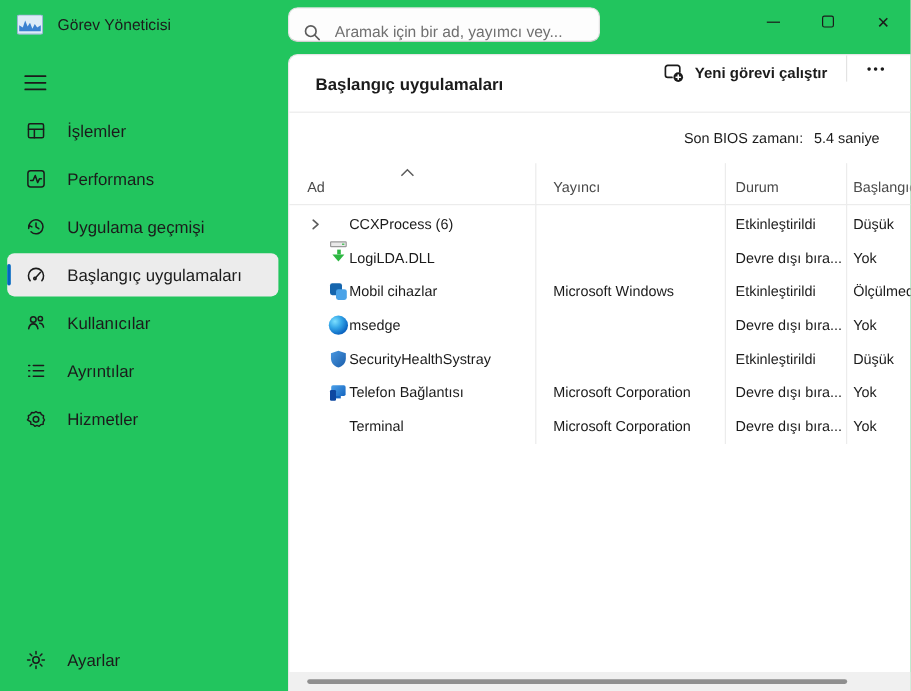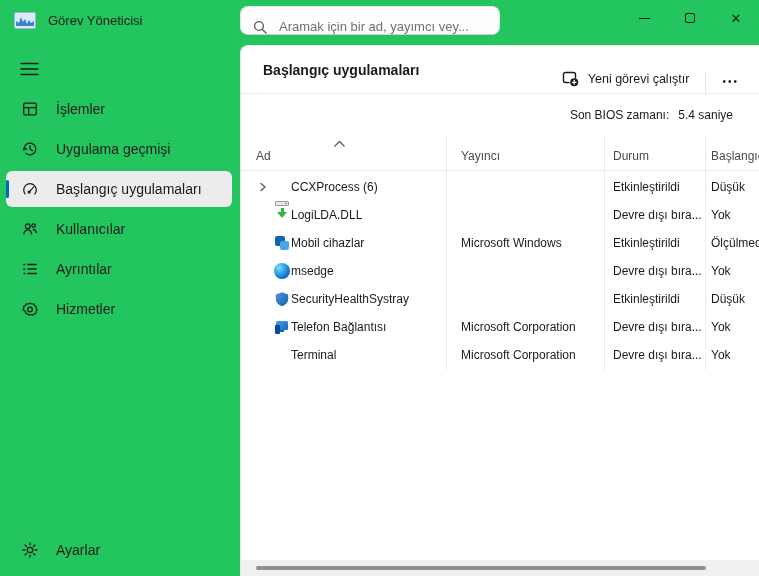--- a/index.html
+++ b/index.html
@@ -50,21 +50,21 @@
   svg.line-icon { stroke:#1b1b1b; stroke-width:1.4; fill:none; stroke-linecap:round; stroke-linejoin:round; }
 
   
   .main {
     position:absolute; left:240px; top:45px; width:519px; height:531px;
     background:#ffffff; border-left:1px solid #e6e6e6; border-top:1px solid #e6e6e6;
     border-top-left-radius:8px; overflow:hidden;
   }
   .toolbar { position:absolute; left:0; top:0; right:0; height:48px; border-bottom:1px solid #ececec; }
   .page-title { position:absolute; left:22px; top:0; line-height:48px; font-size:14px; font-weight:700; }
-  .toolbar-actions { position:absolute; right:10px; top:0; height:48px; display:flex; align-items:flex-end; }
+  .toolbar-actions { position:absolute; right:10px; top:0; height:48px; display:flex; align-items:flex-start;font-weight:bold; }
   .tool-btn { display:flex; align-items:center; gap:9px; padding:7px 10px; border-radius:5px; font-size:12.5px; color:#1b1b1b; }
   .tool-btn.disabled { color:#a3a3a3; }
   .v-divider { width:1px; height:22px; background:#e3e3e3; margin:0 6px; }
   .more-btn { padding:7px 10px; font-size:10px; letter-spacing:2px; color:#1b1b1b; }
 
   .bios-line { position:absolute; top:62px; right:26px; font-size:12px; color:#1b1b1b; display:flex; gap:9px; }
 
   
   .thead { position:absolute; left:0; top:90px; right:0; height:35px; border-bottom:1px solid #ececec; }
   .th { position:absolute; bottom:7px; font-size:12px; color:#4a4a4a; white-space:nowrap; }
@@ -156,20 +156,29 @@
           <svg width="18" height="18" viewBox="0 0 20 20" class="line-icon">
             <rect x="3" y="3.5" width="14" height="13" rx="1.5"></rect>
               <path d="M3 8.5h14M8.5 8.5v8"></path>
           </svg>
         </span>
         <span>İşlemler</span>
       </div>
       <div class="nav-item">
         <span class="nicon">
           <svg width="18" height="18" viewBox="0 0 20 20" class="line-icon">
+            <rect x="2.5" y="2.5" width="15" height="15" rx="2.5"></rect>
+              <path d="M5 11.5h2.3l2-4.5 2.2 6.5 1.7-3.5H15"></path>
+          </svg>
+        </span>
+        <span>Performans</span>
+      </div>
+      <div class="nav-item">
+        <span class="nicon">
+          <svg width="18" height="18" viewBox="0 0 20 20" class="line-icon">
             <path d="M3.5 10a6.5 6.5 0 1 1 1.9 4.6"></path>
               <path d="M3.2 11.5 L3.5 8.6 L6.2 10.1"></path>
               <path d="M10 6.5V10l2.6 1.8"></path>
           </svg>
         </span>
         <span>Uygulama geçmişi</span>
       </div>
       <div class="nav-item selected">
         <span class="nicon">
           <svg width="18" height="18" viewBox="0 0 20 20" class="line-icon">

